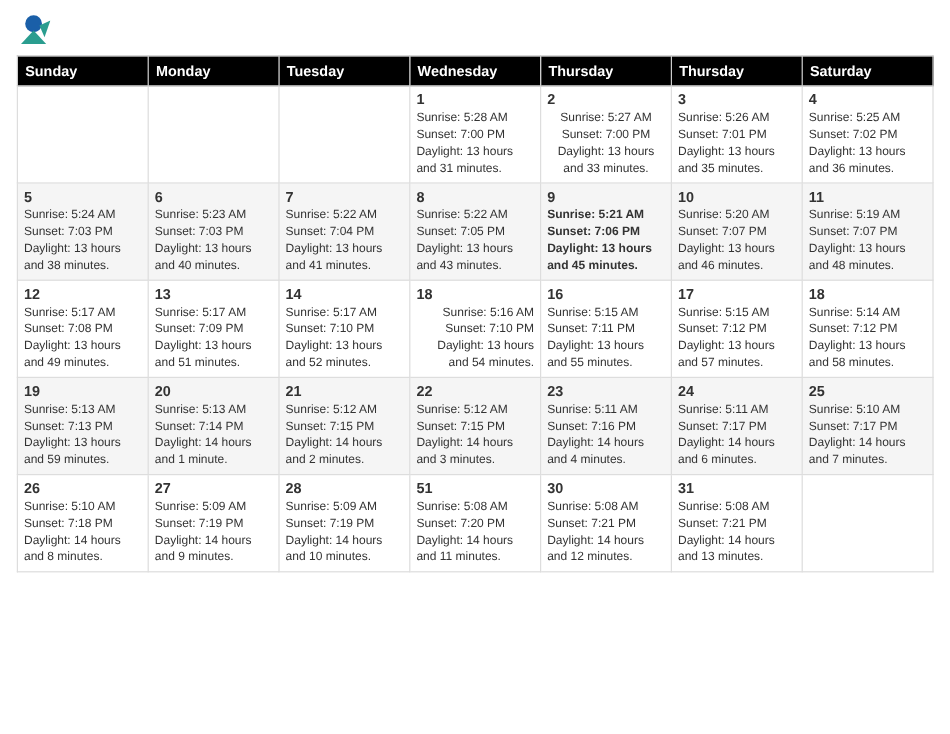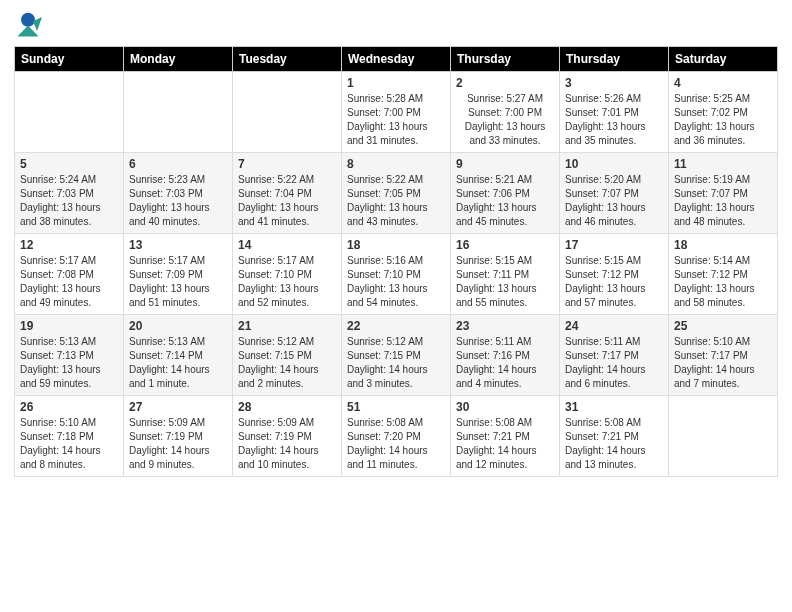--- a/index.html
+++ b/index.html
@@ -175,21 +175,21 @@
           </td>
           <td>
             <span class="day-number">8</span>
             <div class="day-info" style="white-space: pre-line;">Sunrise: 5:22 AM
 Sunset: 7:05 PM
 Daylight: 13 hours
 and 43 minutes.</div>
           </td>
           <td>
             <span class="day-number">9</span>
-            <div class="day-info" style="white-space: pre-line;">Sunrise: 5:21 AM
+            <div class="day-info" style="white-space: pre-line; font-weight: bold;">Sunrise: 5:21 AM
 Sunset: 7:06 PM
 Daylight: 13 hours
 and 45 minutes.</div>
           </td>
           <td>
             <span class="day-number">10</span>
             <div class="day-info" style="white-space: pre-line;">Sunrise: 5:20 AM
 Sunset: 7:07 PM
 Daylight: 13 hours
 and 46 minutes.</div>
@@ -219,21 +219,21 @@
           </td>
           <td>
             <span class="day-number">14</span>
             <div class="day-info" style="white-space: pre-line;">Sunrise: 5:17 AM
 Sunset: 7:10 PM
 Daylight: 13 hours
 and 52 minutes.</div>
           </td>
           <td>
             <span class="day-number">18</span>
-            <div class="day-info" style="white-space: pre-line;">Sunrise: 5:16 AM
+            <div class="day-info" style="white-space: pre-line; text-align: right;">Sunrise: 5:16 AM
 Sunset: 7:10 PM
 Daylight: 13 hours
 and 54 minutes.</div>
           </td>
           <td>
             <span class="day-number">16</span>
             <div class="day-info" style="white-space: pre-line;">Sunrise: 5:15 AM
 Sunset: 7:11 PM
 Daylight: 13 hours
 and 55 minutes.</div>

